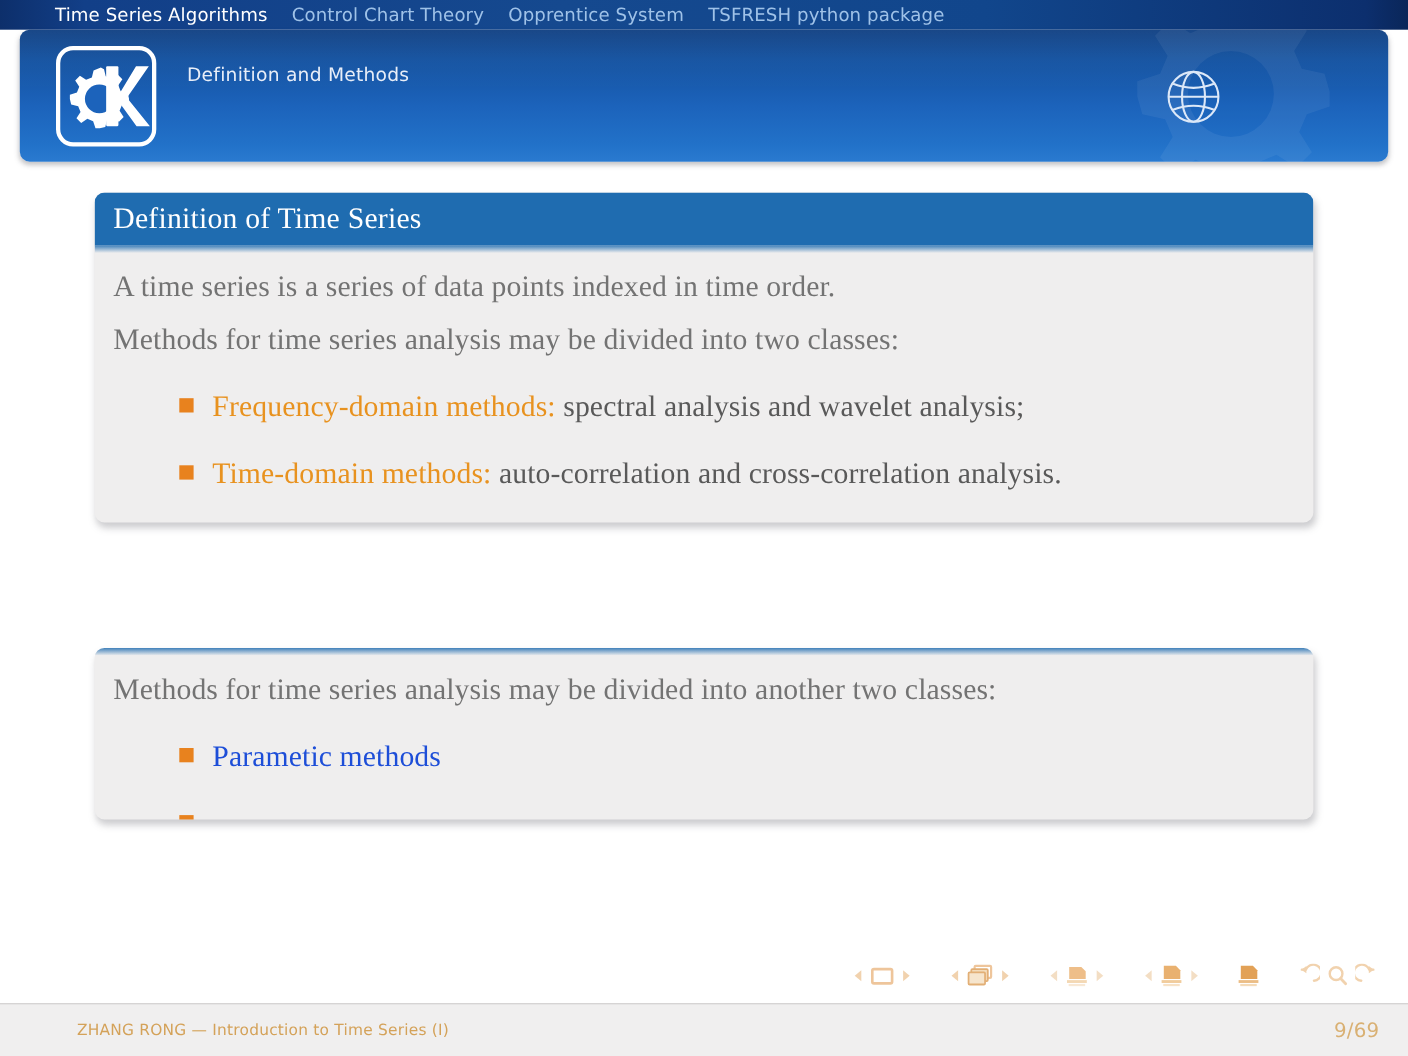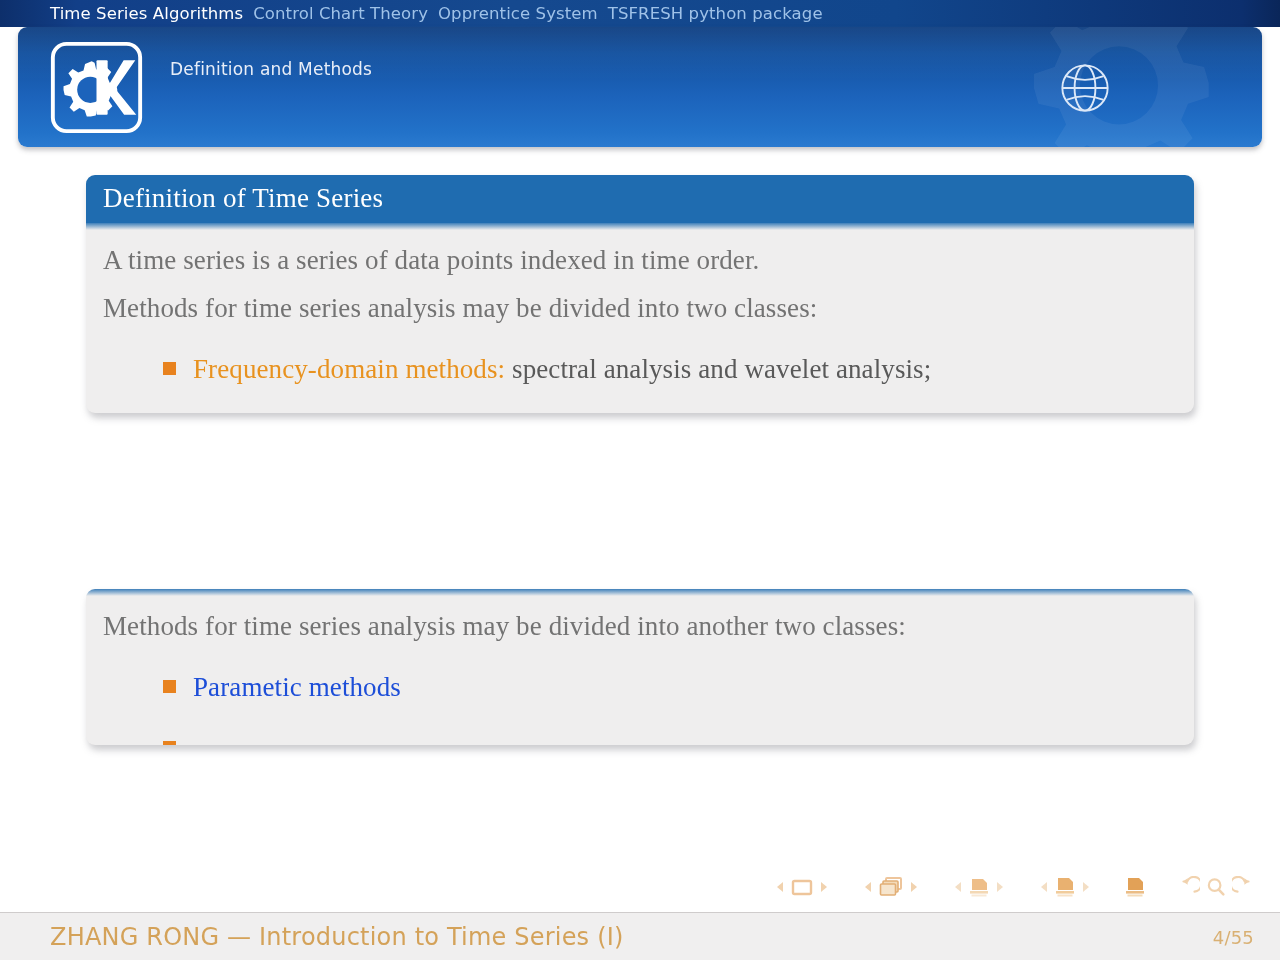--- a/index.html
+++ b/index.html
@@ -21,21 +21,21 @@
     left: 0; top: 0;
     width: 1280px; height: 27px;
     background: linear-gradient(to right, #0d2f6b 0%, #123f88 6%, #15498f 40%, #11468c 70%, #0c2f6e 97%, #0a2659 100%);
     display: flex;
     align-items: center;
     overflow: hidden;
   }
   .navbar-inner {
     display: flex;
     align-items: center;
-    gap: 10px;
+    gap: 22px;
     padding-left: 50px;
     white-space: nowrap;
   }
   .nav-item {
     font-size: 16.5px;
     letter-spacing: 0.1px;
     color: #9fc2e8;
   }
   .nav-item.active { color: #ffffff; }
 
@@ -182,24 +182,25 @@
   .footer {
     position: absolute;
     left: 0; top: 912px;
     width: 1280px; height: 48px;
     background: #f0efef;
     border-top: 1px solid #cfcccc;
     display: flex;
     align-items: center;
   }
   .footer-left {
-    font-size: 24px;
+    font-size: 14px;
     color: #d4a259;
     padding-left: 50px;
     letter-spacing: 0.2px;
+    margin-left: 20px;
   }
   .footer-right {
     margin-left: auto;
     font-size: 18px;
     color: #d9b073;
     padding-right: 26px;
     letter-spacing: 0.2px;
   }
 </style>
 </head>
@@ -258,20 +259,24 @@
   <div class="block" id="block-definition">
     <div class="block-title">Definition of Time Series</div>
     <div class="block-fade"></div>
     <div class="block-body">
       <div class="para">A time series is a series of data points indexed in time order.</div>
       <div class="para">Methods for time series analysis may be divided into two classes:</div>
       <ul class="bullet-list">
         <li class="bullet-li">
           <span class="bullet-marker"></span>
           <span class="hl">Frequency-domain methods:</span><span> spectral analysis and wavelet analysis;</span>
+        </li>
+        <li class="bullet-li">
+          <span class="bullet-marker"></span>
+          <span class="hl">Time-domain methods:</span><span> auto-correlation and cross-correlation analysis.</span>
         </li>
       </ul>
     </div>
   </div>
 
   <div class="block" id="block-methods">
     <div class="block-fade"></div>
     <div class="block-body">
       <div class="para">Methods for time series analysis may be divided into another two classes:</div>
       <ul class="bullet-list">
@@ -370,14 +375,14 @@
     </svg>
     <svg width="22" height="22" viewBox="0 0 24 24">
       <path d="M6 17 A8 8 0 1 1 14 6 L18 6" fill="none" stroke="#f0cfa8" stroke-width="2.4" stroke-linecap="round"></path>
       <path d="M13.5 2.5 L18.5 6 L13.5 9.5 Z" fill="#f0cfa8"></path>
     </svg>
   </div>
 </div>
 
 <div class="footer">
   <span class="footer-left">ZHANG RONG — Introduction to Time Series (I)</span>
-  <span class="footer-right">4/55</span>
+  <span class="footer-right">9/69</span>
 </div>
 
 </body></html>

